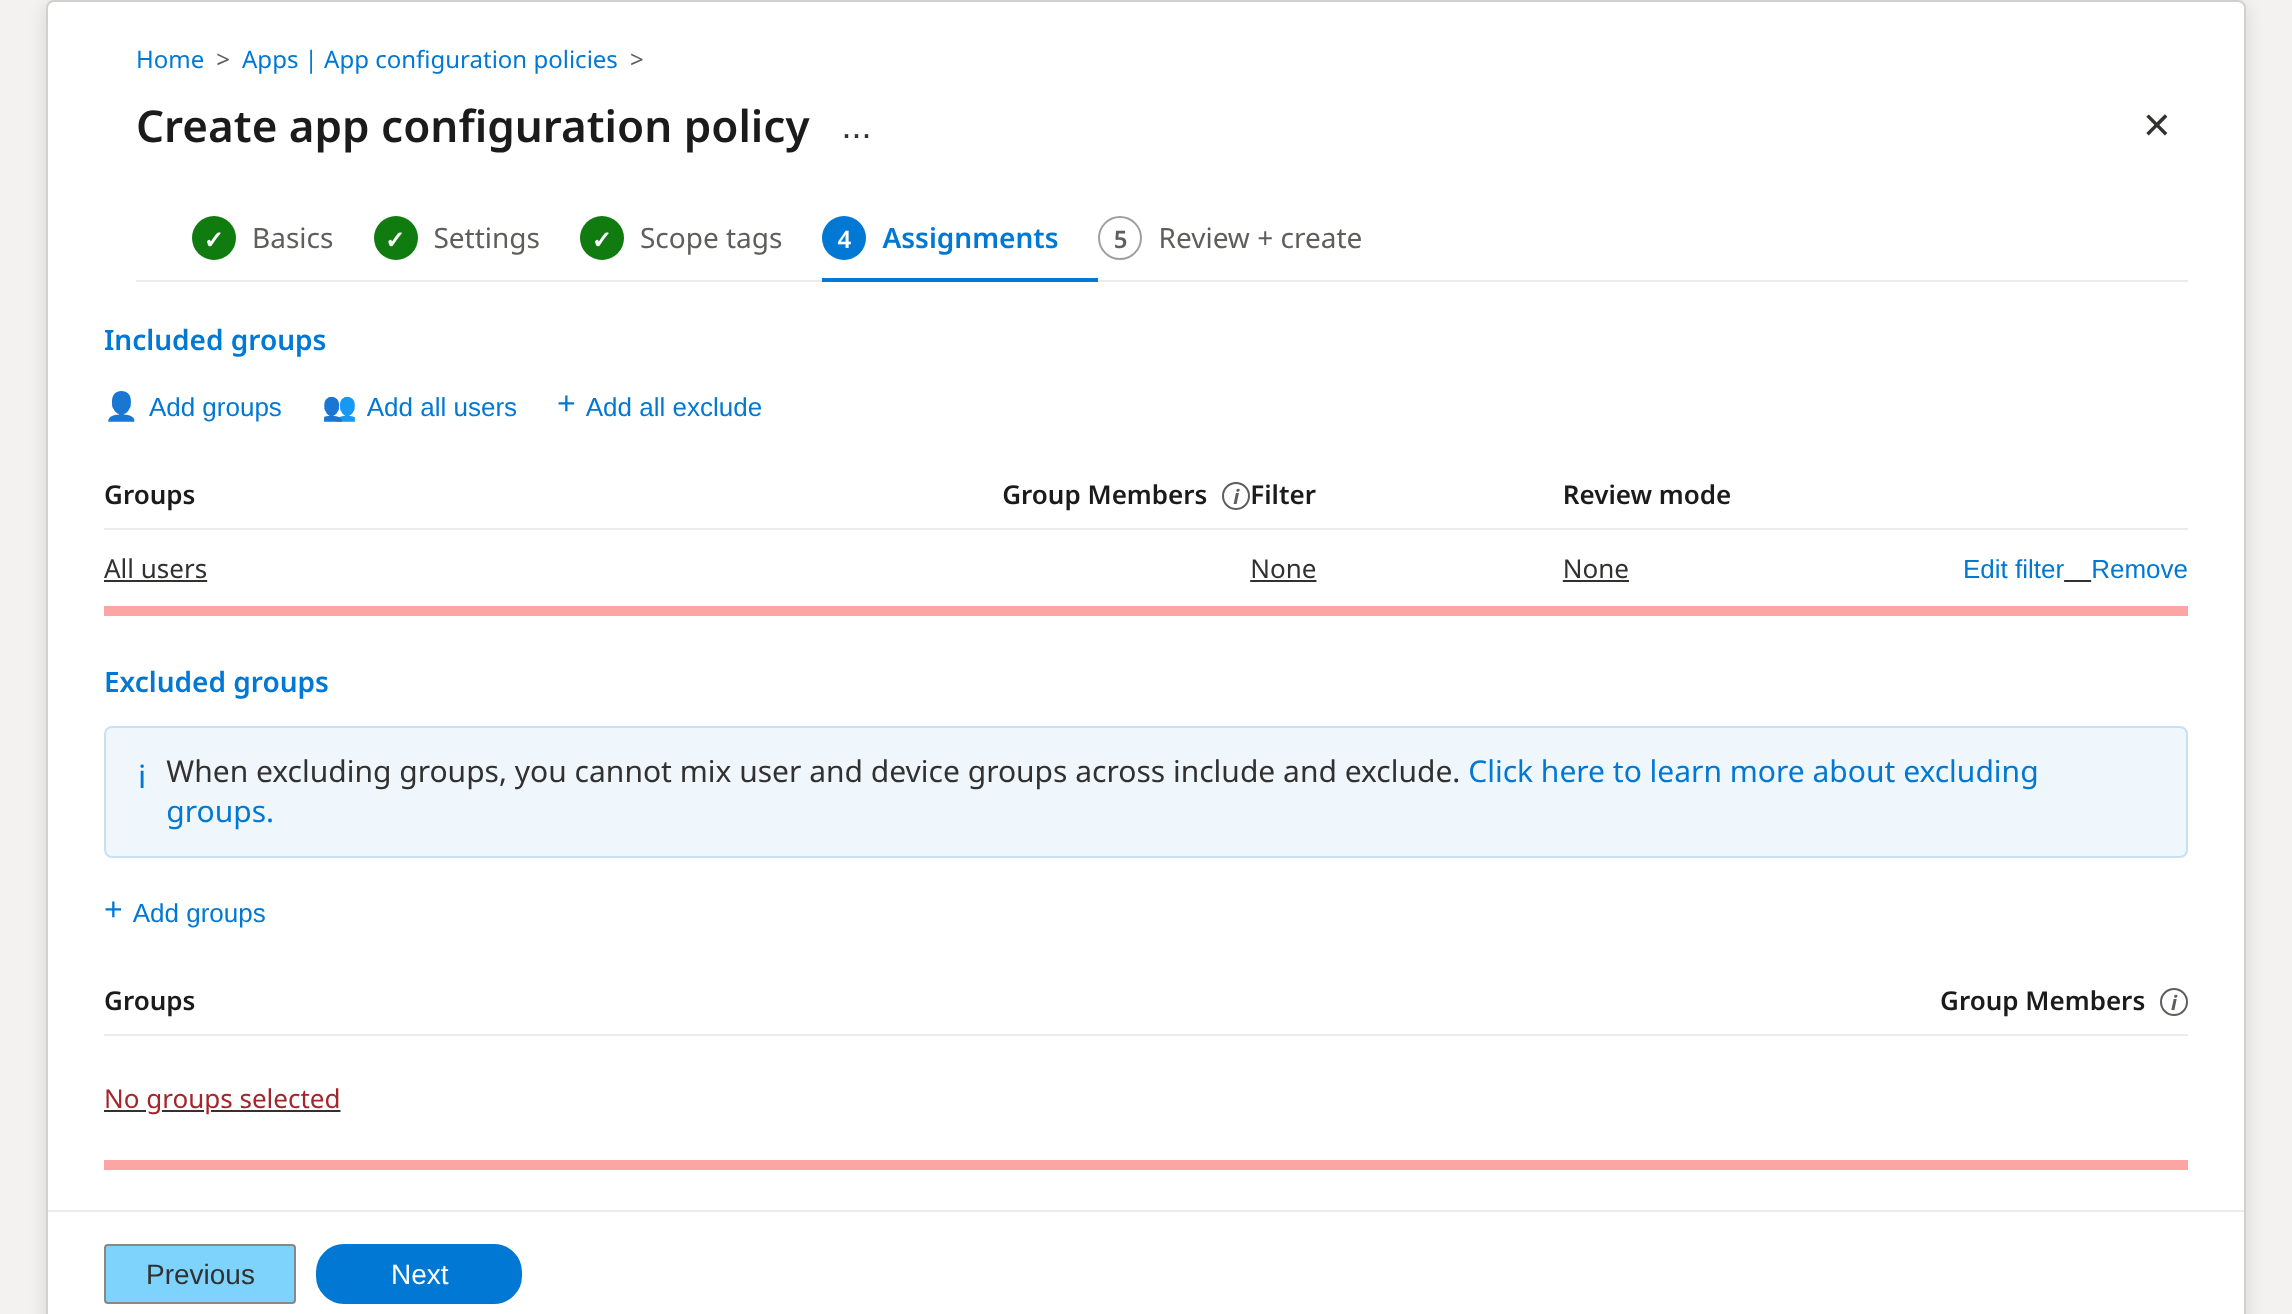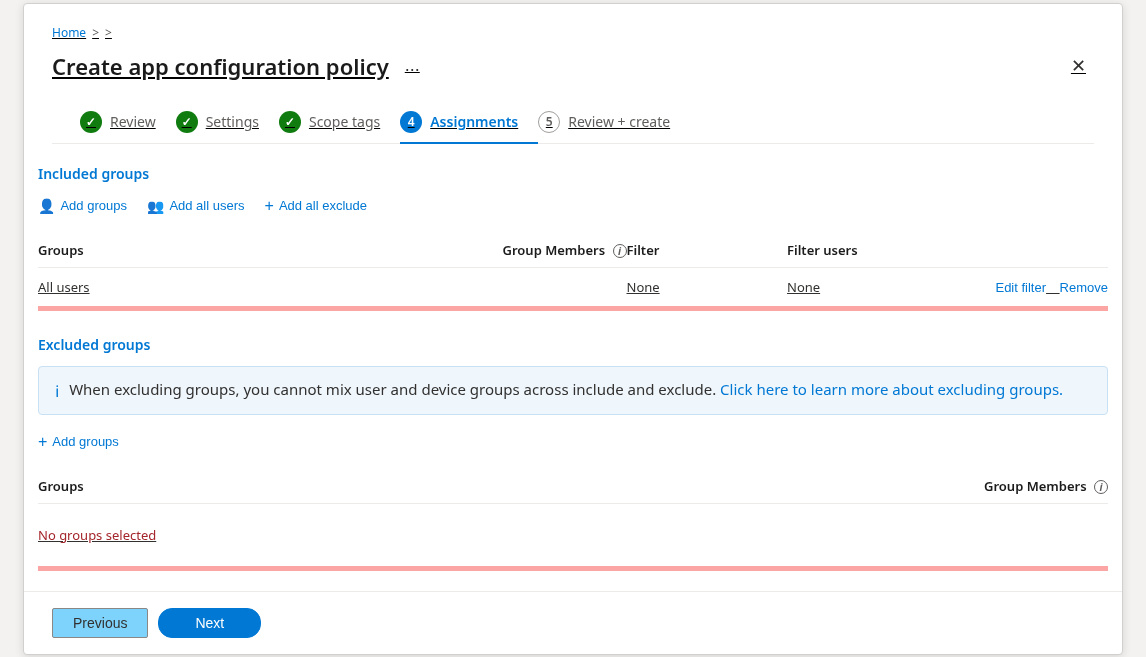--- a/index.html
+++ b/index.html
@@ -17,23 +17,22 @@
       min-height: 630px;
       background: #fff;
       border: 1px solid #d2d0ce;
       border-radius: 4px;
       display: flex;
       flex-direction: column;
       position: relative;
       box-shadow: 0 2px 10px rgba(0,0,0,0.12);
     }
     .modal-header {
-      padding: 20px 28px 0 28px;
+      padding: 20px 28px 0 44px;
       border-bottom: none;
-      text-decoration: underline;
     }
     .breadcrumb {
       display: flex;
       align-items: center;
       gap: 6px;
       font-size: 12px;
       color: #0078d4;
       margin-bottom: 10px;
     }
     .breadcrumb span { color: #605e5c; }
@@ -129,21 +128,21 @@
       color: white;
     }
     .step-circle.inactive {
       background: none;
       border: 1.5px solid #a19f9d;
       color: #605e5c;
     }
     
     .modal-content {
       flex: 1;
-      padding: 20px 14px;
+      padding: 20px 28px;
       overflow-y: auto;
     }
     .section-title {
       color: #0078d4;
       font-size: 14px;
       font-weight: 600;
       margin-bottom: 12px;
     }
     .action-bar {
       display: flex;
@@ -272,34 +271,35 @@
     }
   </style>
 </head>
 <body>
 
 <div class="modal">
   <div class="modal-header">
     <div class="breadcrumb">
       <a>Home</a>
       <span>&gt;</span>
+      <a>Apps | App configuration policies</a>
       <span>&gt;</span>
     </div>
     <div class="title-row">
       <div class="title-left">
         <h1 class="page-title">Create app configuration policy</h1>
         <button class="ellipsis-btn">...</button>
       </div>
       <button class="close-btn">✕</button>
     </div>
     <div class="steps-bar">
 
       <div class="step">
         <div class="step-circle completed">✓</div>
-        <span>Review</span>
+        <span>Basics</span>
       </div>
 
       <div class="step">
         <div class="step-circle completed">✓</div>
         <span>Settings</span>
       </div>
 
       <div class="step">
         <div class="step-circle completed">✓</div>
         <span>Scope tags</span>
@@ -336,21 +336,21 @@
     </div>
     <table>
       <thead>
         <tr>
           <th class="col-groups">Groups</th>
           <th class="col-members">
             <span>Group Members</span>
             <span class="info-icon">i</span>
           </th>
           <th class="col-filter">Filter</th>
-          <th class="col-filtermode">Filter users</th>
+          <th class="col-filtermode">Review mode</th>
           <th class="col-actions"></th>
         </tr>
       </thead>
       <tbody>
         <tr>
           <td class="col-groups">All users</td>
           <td class="col-members"></td>
           <td class="col-filter">None</td>
           <td class="col-filtermode">None</td>
           <td class="col-actions">

